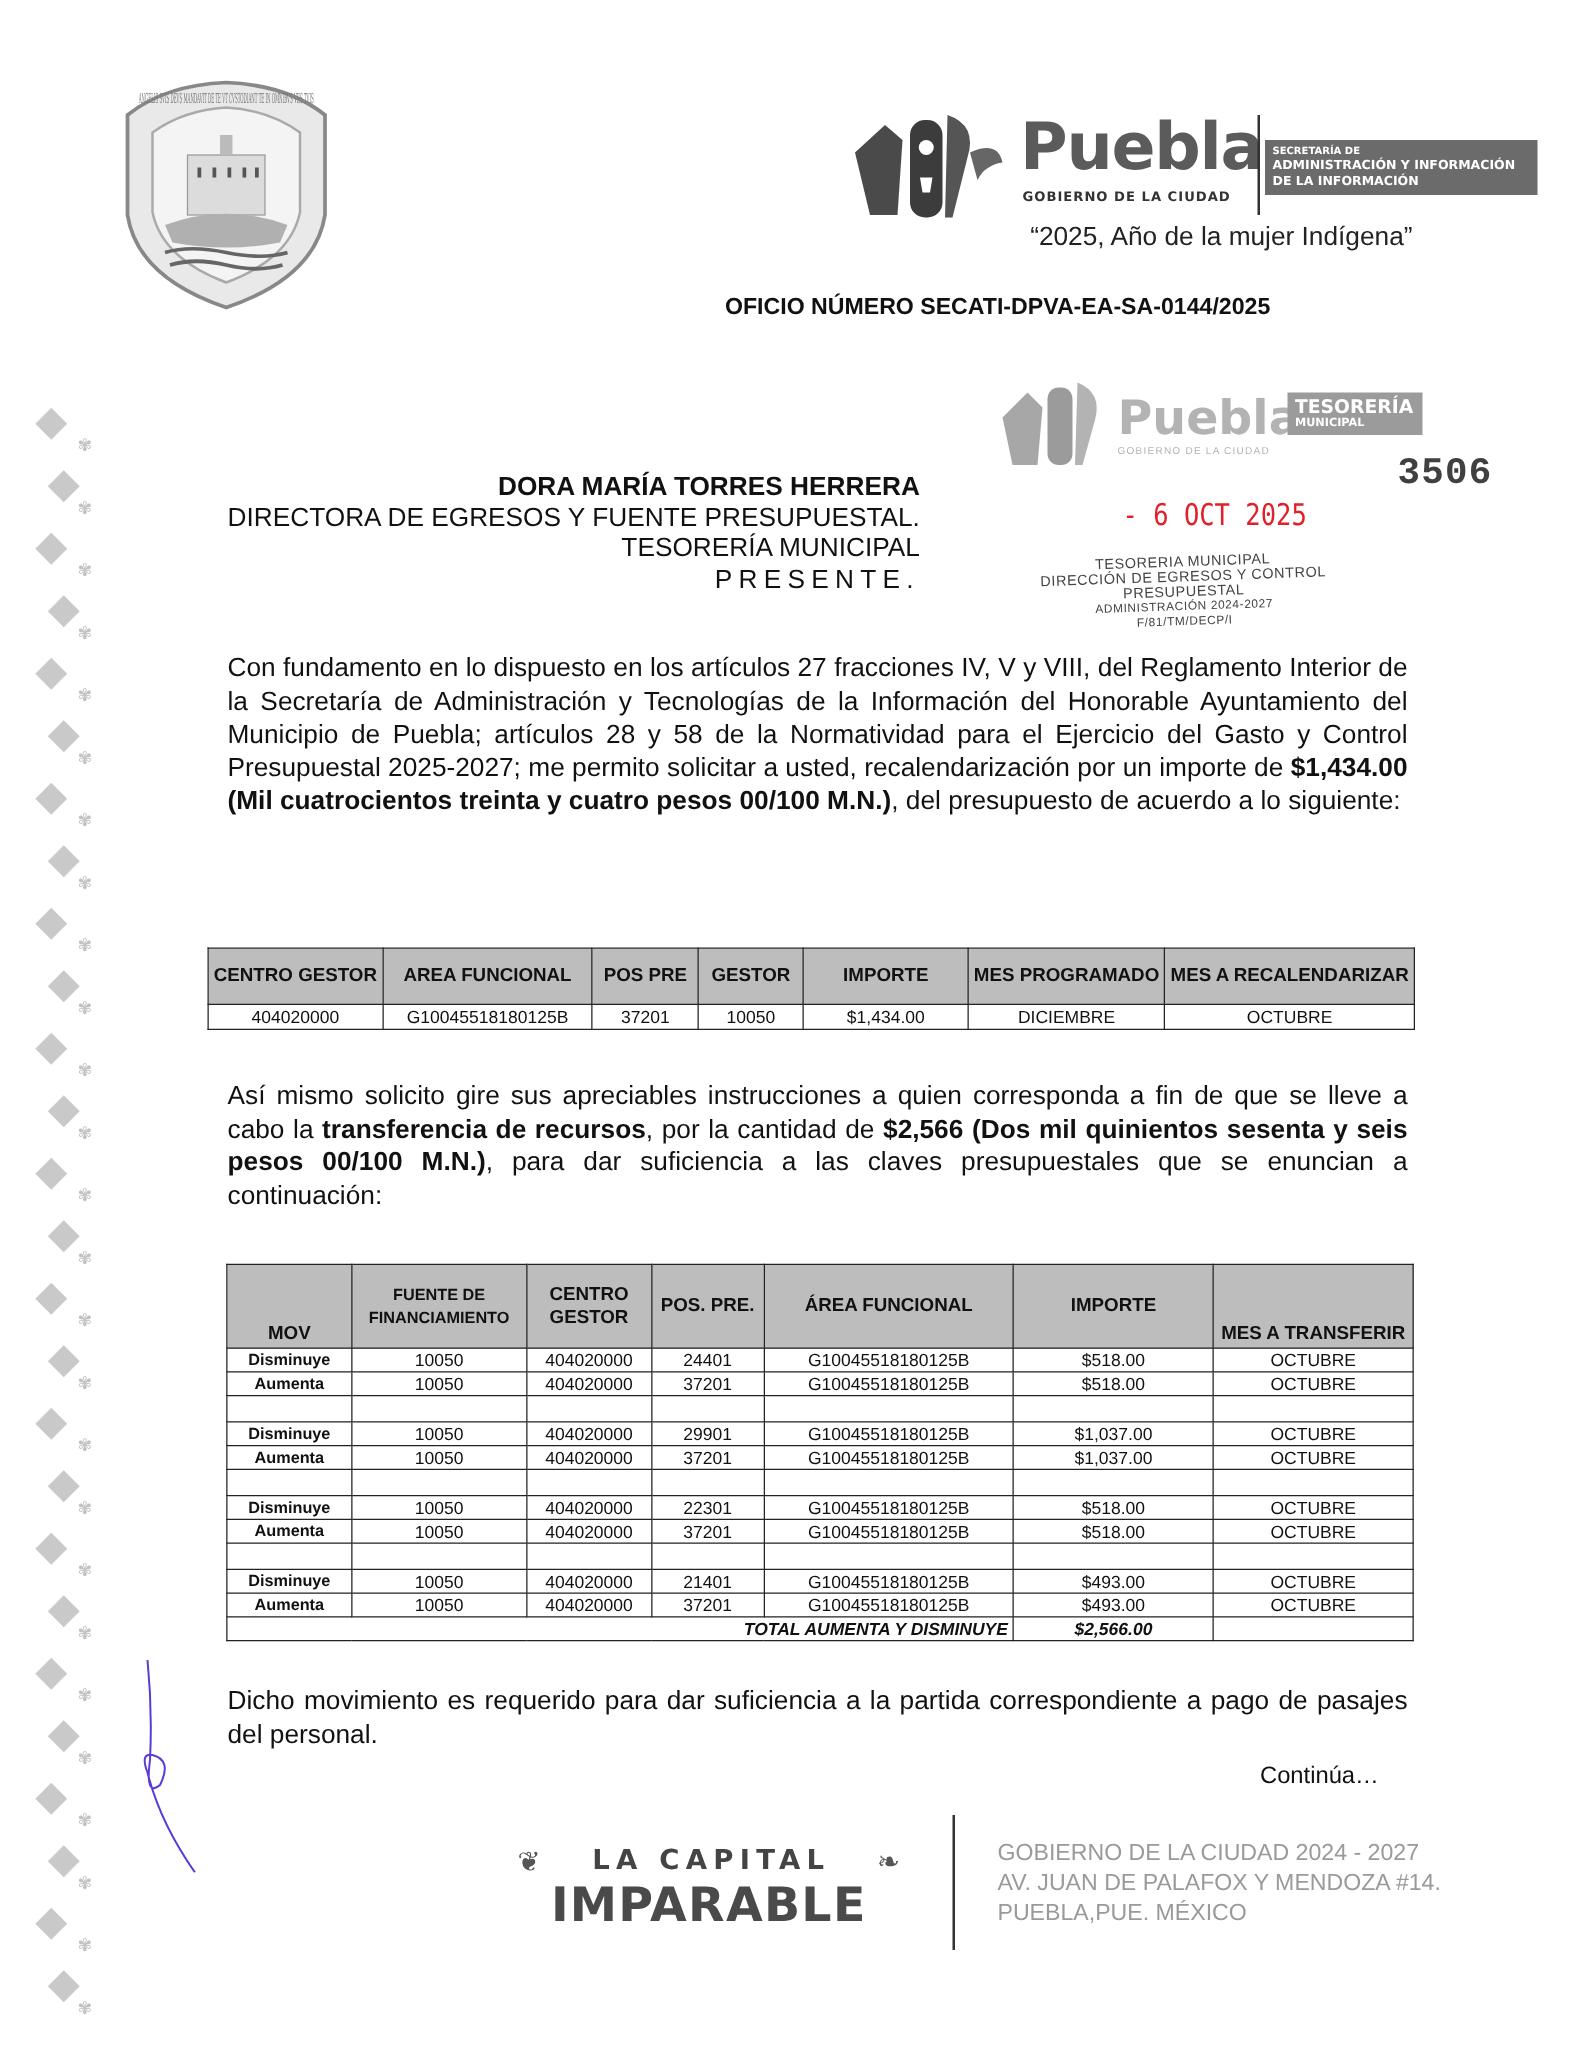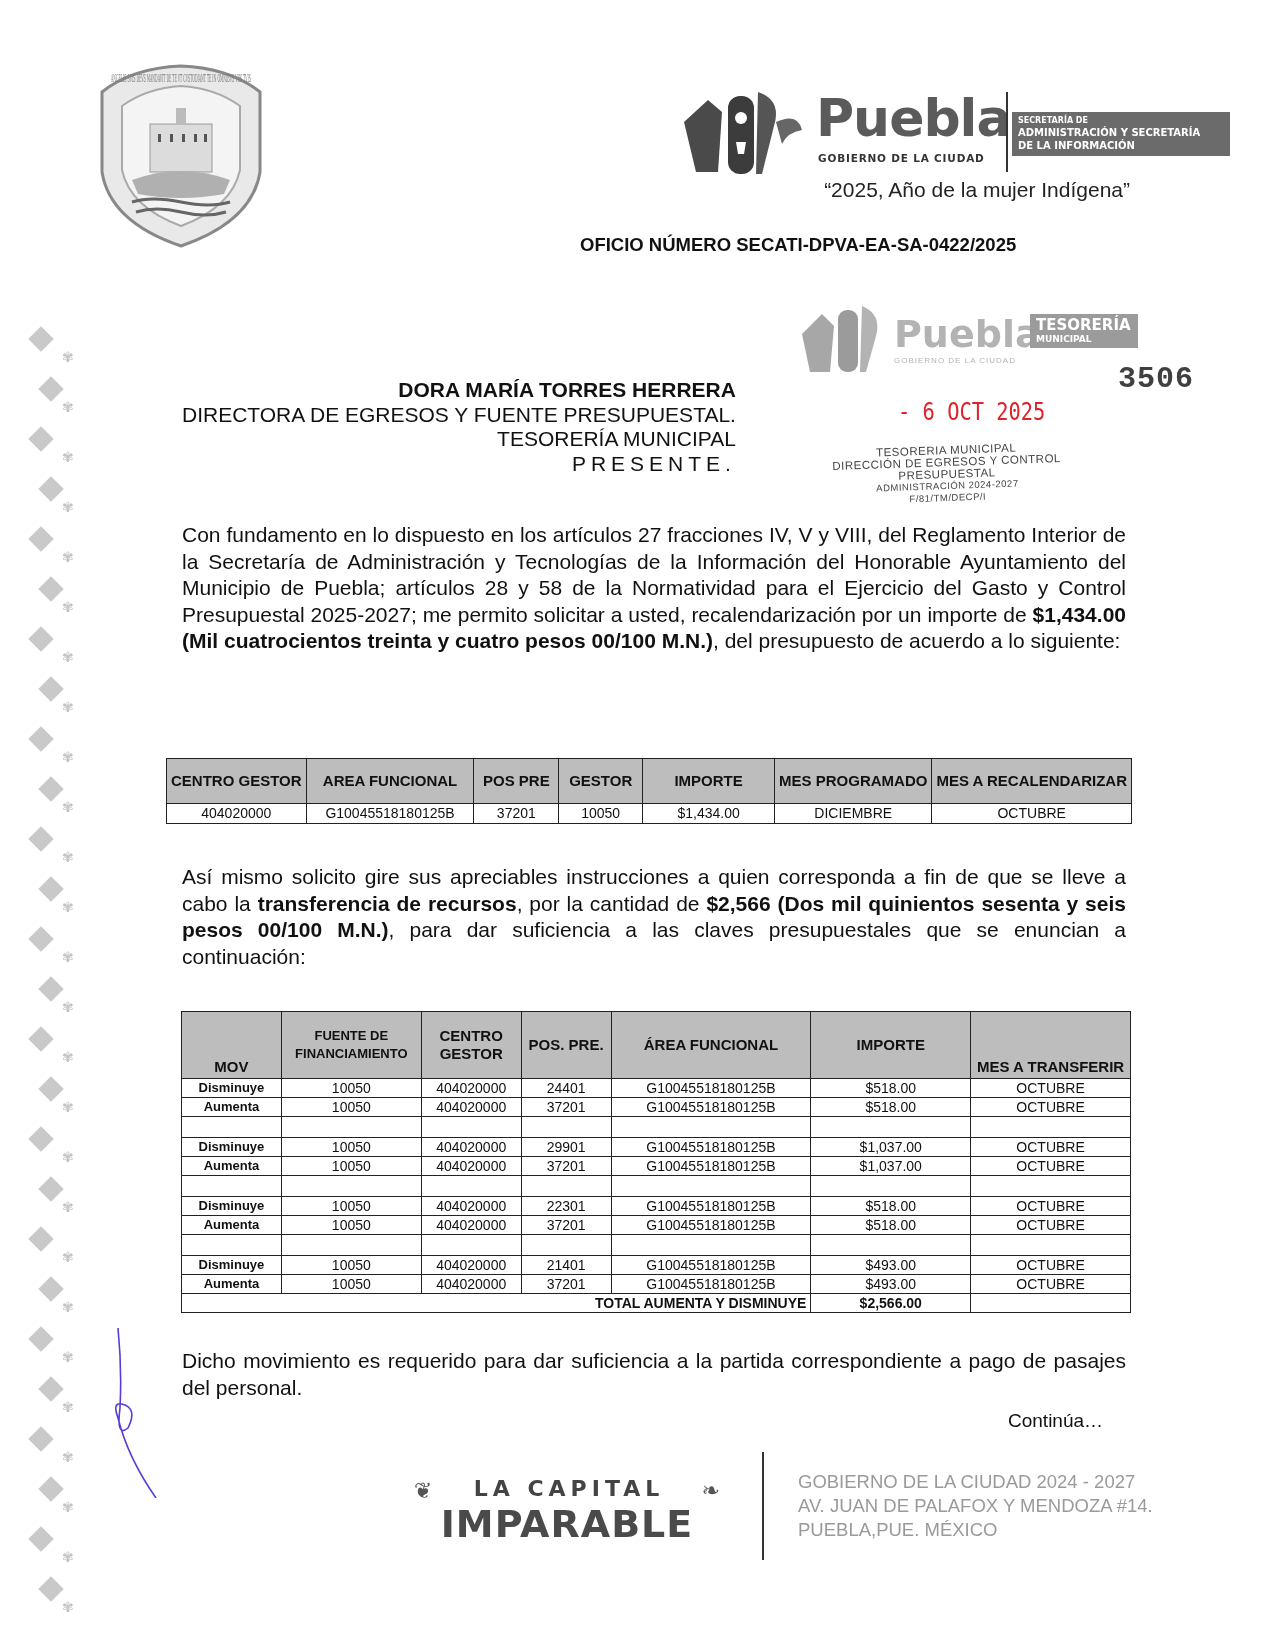--- a/index.html
+++ b/index.html
@@ -59,21 +59,21 @@
   .t1 { left: 166px; top: 758px; width: 966px; }
   .t1 th { font-size: 15px; height: 44px; line-height: 18px; }
   .t1 td { font-size: 14px; height: 19px; line-height: 17px; }
   .t2 { left: 181px; top: 1011px; width: 950px; }
   .t2 th { font-size: 15px; height: 64px; line-height: 18px; }
   .t2 th.small { font-size: 13px; }
   .t2 th.bottom { vertical-align: bottom; padding-bottom: 2px; }
   .t2 td { font-size: 14px; height: 18px; line-height: 16px; }
   .t2 td.mov { font-weight: bold; font-size: 13px; }
   .t2 tr.spacer td { height: 20px; }
-  .t2 tr.total td { font-weight: bold; }
+  .t2 tr.total td { font-weight: bold; font-style: italic; }
   .t2 td.total-label { text-align: right; border-left: none; }
   .t2 td.blank-left { border-right: none; }
 
   
   .signature { left: 108px; top: 1328px; width: 70px; height: 170px; }
 
   
   .footer-logo { left: 414px; top: 1470px; width: 306px; height: 80px; }
   .footer-capital { position: absolute; left: 20px; top: 6px; width: 270px; text-align: center; font-family: "DejaVu Sans", sans-serif; font-weight: bold; font-size: 22px; color: #444; letter-spacing: 5px; }
   .footer-imparable { position: absolute; left: 0; top: 32px; width: 306px; text-align: center; font-family: "DejaVu Sans", sans-serif; font-weight: bold; font-size: 38px; color: #4a4a4a; letter-spacing: 1px; }
@@ -165,26 +165,26 @@
     <path d="M58 60 L68 60 L66 72 L60 72 Z" fill="#fff"></path>
     <path d="M80 10 Q104 18 96 44 L84 92 L78 92 Z" fill="#555"></path>
     <path d="M98 40 Q120 30 124 48 Q110 50 104 62 Z" fill="#666"></path>
   </svg>
   <span class="puebla-word">Puebla</span>
   <span class="puebla-sub">GOBIERNO DE LA CIUDAD</span>
 </div>
 <div class="abs logo-divider"></div>
 <div class="abs secati-box">
   <span class="l1">SECRETARÍA DE</span>
-  <span class="l2">ADMINISTRACIÓN Y SECRETARÍA</span>
+  <span class="l2">ADMINISTRACIÓN Y INFORMACIÓN</span>
   <span class="l3">DE LA INFORMACIÓN</span>
 </div>
 
 <div class="abs year-motto">“2025, Año de la mujer Indígena”</div>
-<div class="abs oficio">OFICIO NÚMERO SECATI-DPVA-EA-SA-0422/2025</div>
+<div class="abs oficio">OFICIO NÚMERO SECATI-DPVA-EA-SA-0144/2025</div>
 
 <div class="abs teso-logo">
   <svg width="94" height="76" viewBox="0 0 94 76">
     <path d="M4 34 L24 14 L36 26 L32 72 L12 72 Z" fill="#8a8a8a"></path>
     <rect x="40" y="10" width="20" height="62" rx="9" fill="#7a7a7a"></rect>
     <path d="M64 6 Q84 14 78 36 L68 72 L62 72 Z" fill="#9a9a9a"></path>
   </svg>
   <span class="teso-word">Puebla</span>
   <span class="teso-sub">GOBIERNO DE LA CIUDAD</span>
   <div class="teso-box">

